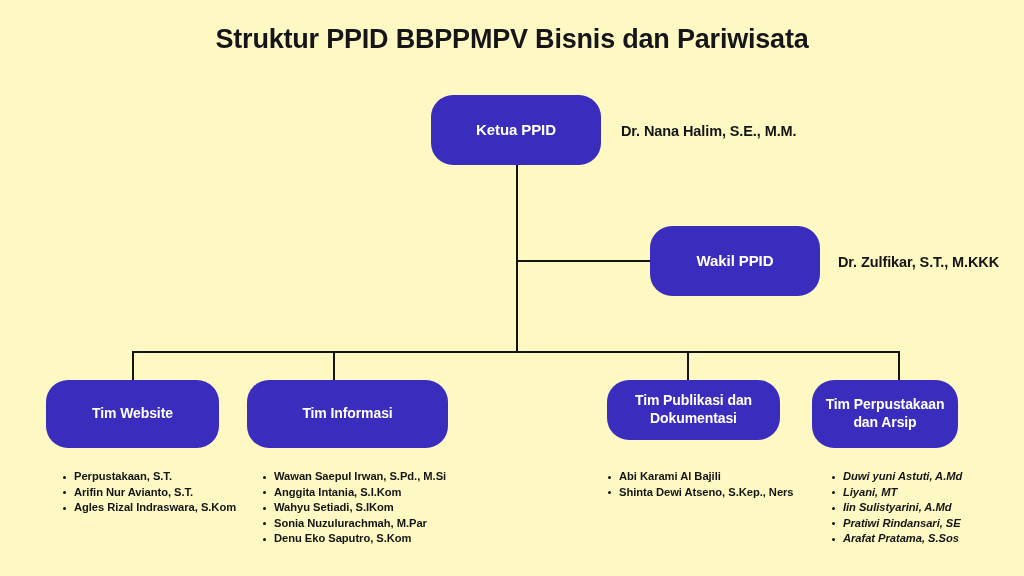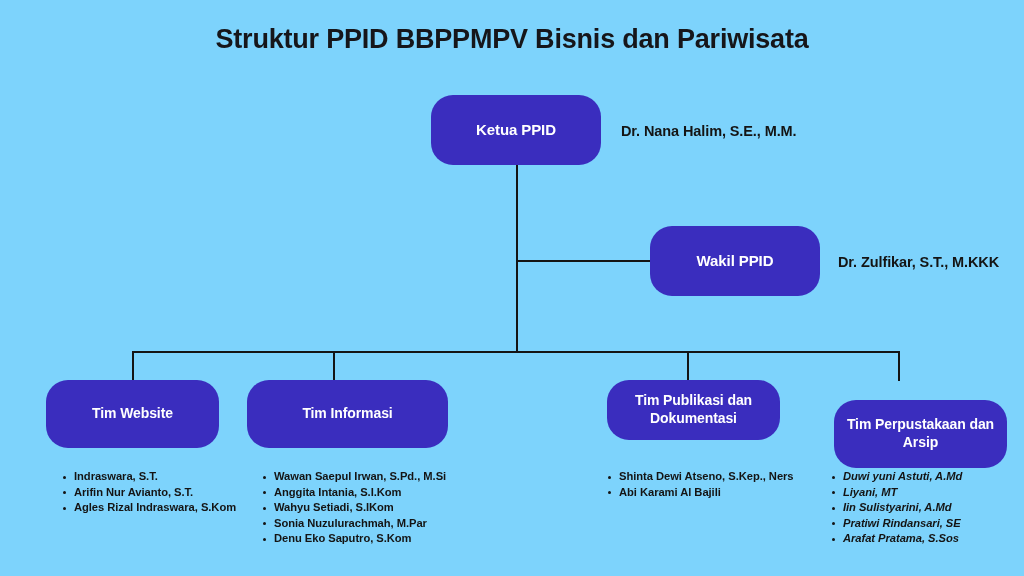--- a/index.html
+++ b/index.html
@@ -11,21 +11,21 @@
     width: 1024px;
     height: 576px;
     background: #ffffff;
     font-family: "Liberation Sans", sans-serif;
     overflow: hidden;
   }
   #stage {
     position: relative;
     width: 1024px;
     height: 576px;
-    background: #7dd3fc;
+    background: #fef9c3;
   }
 
   
   .chart-title {
     position: absolute;
     left: 0;
     top: 24px;
     width: 1024px;
     text-align: center;
     font-size: 27px;
@@ -124,45 +124,45 @@
 
   <div class="node" style="left:650px; top:226px; width:170px; height:70px;align-items:center;">
     <span class="node-label">Wakil PPID</span>
   </div>
   <div class="person-name" style="left:838px; top:254px;">Dr. Zulfikar, S.T., M.KKK</div>
 
   <div class="node small" style="left:46px; top:380px; width:173px; height:68px;">
     <span class="node-label">Tim Website</span>
   </div>
   <ul class="member-list" style="left:62px; top:469px;">
-    <li>Indraswara, S.T.</li>
+    <li>Perpustakaan, S.T.</li>
     <li>Arifin Nur Avianto, S.T.</li>
     <li>Agles Rizal Indraswara, S.Kom</li>
   </ul>
 
   <div class="node small" style="left:247px; top:380px; width:201px; height:68px;">
     <span class="node-label">Tim Informasi</span>
   </div>
   <ul class="member-list" style="left:262px; top:469px;">
     <li>Wawan Saepul Irwan, S.Pd., M.Si</li>
     <li>Anggita Intania, S.I.Kom</li>
     <li>Wahyu Setiadi, S.IKom</li>
     <li>Sonia Nuzulurachmah, M.Par</li>
     <li>Denu Eko Saputro, S.Kom</li>
   </ul>
 
   <div class="node small" style="left:601px; top:380px; width:173px; height:60px;margin-left:6px;">
     <span class="node-label">Tim Publikasi dan Dokumentasi</span>
   </div>
   <ul class="member-list" style="left:607px; top:469px;">
+    <li>Abi Karami Al Bajili</li>
     <li>Shinta Dewi Atseno, S.Kep., Ners</li>
-    <li>Abi Karami Al Bajili</li>
   </ul>
 
-  <div class="node small" style="left:834px; top:380px; width:173px; height:68px;margin-top:20px;">
+  <div class="node small" style="left:812px; top:380px; width:146px; height:68px;">
     <span class="node-label">Tim Perpustakaan dan Arsip</span>
   </div>
   <ul class="member-list" style="left:831px; top:469px;font-style:italic;">
     <li>Duwi yuni Astuti, A.Md</li>
     <li>Liyani, MT</li>
     <li>Iin Sulistyarini, A.Md</li>
     <li>Pratiwi Rindansari, SE</li>
     <li>Arafat Pratama, S.Sos</li>
   </ul>
 

